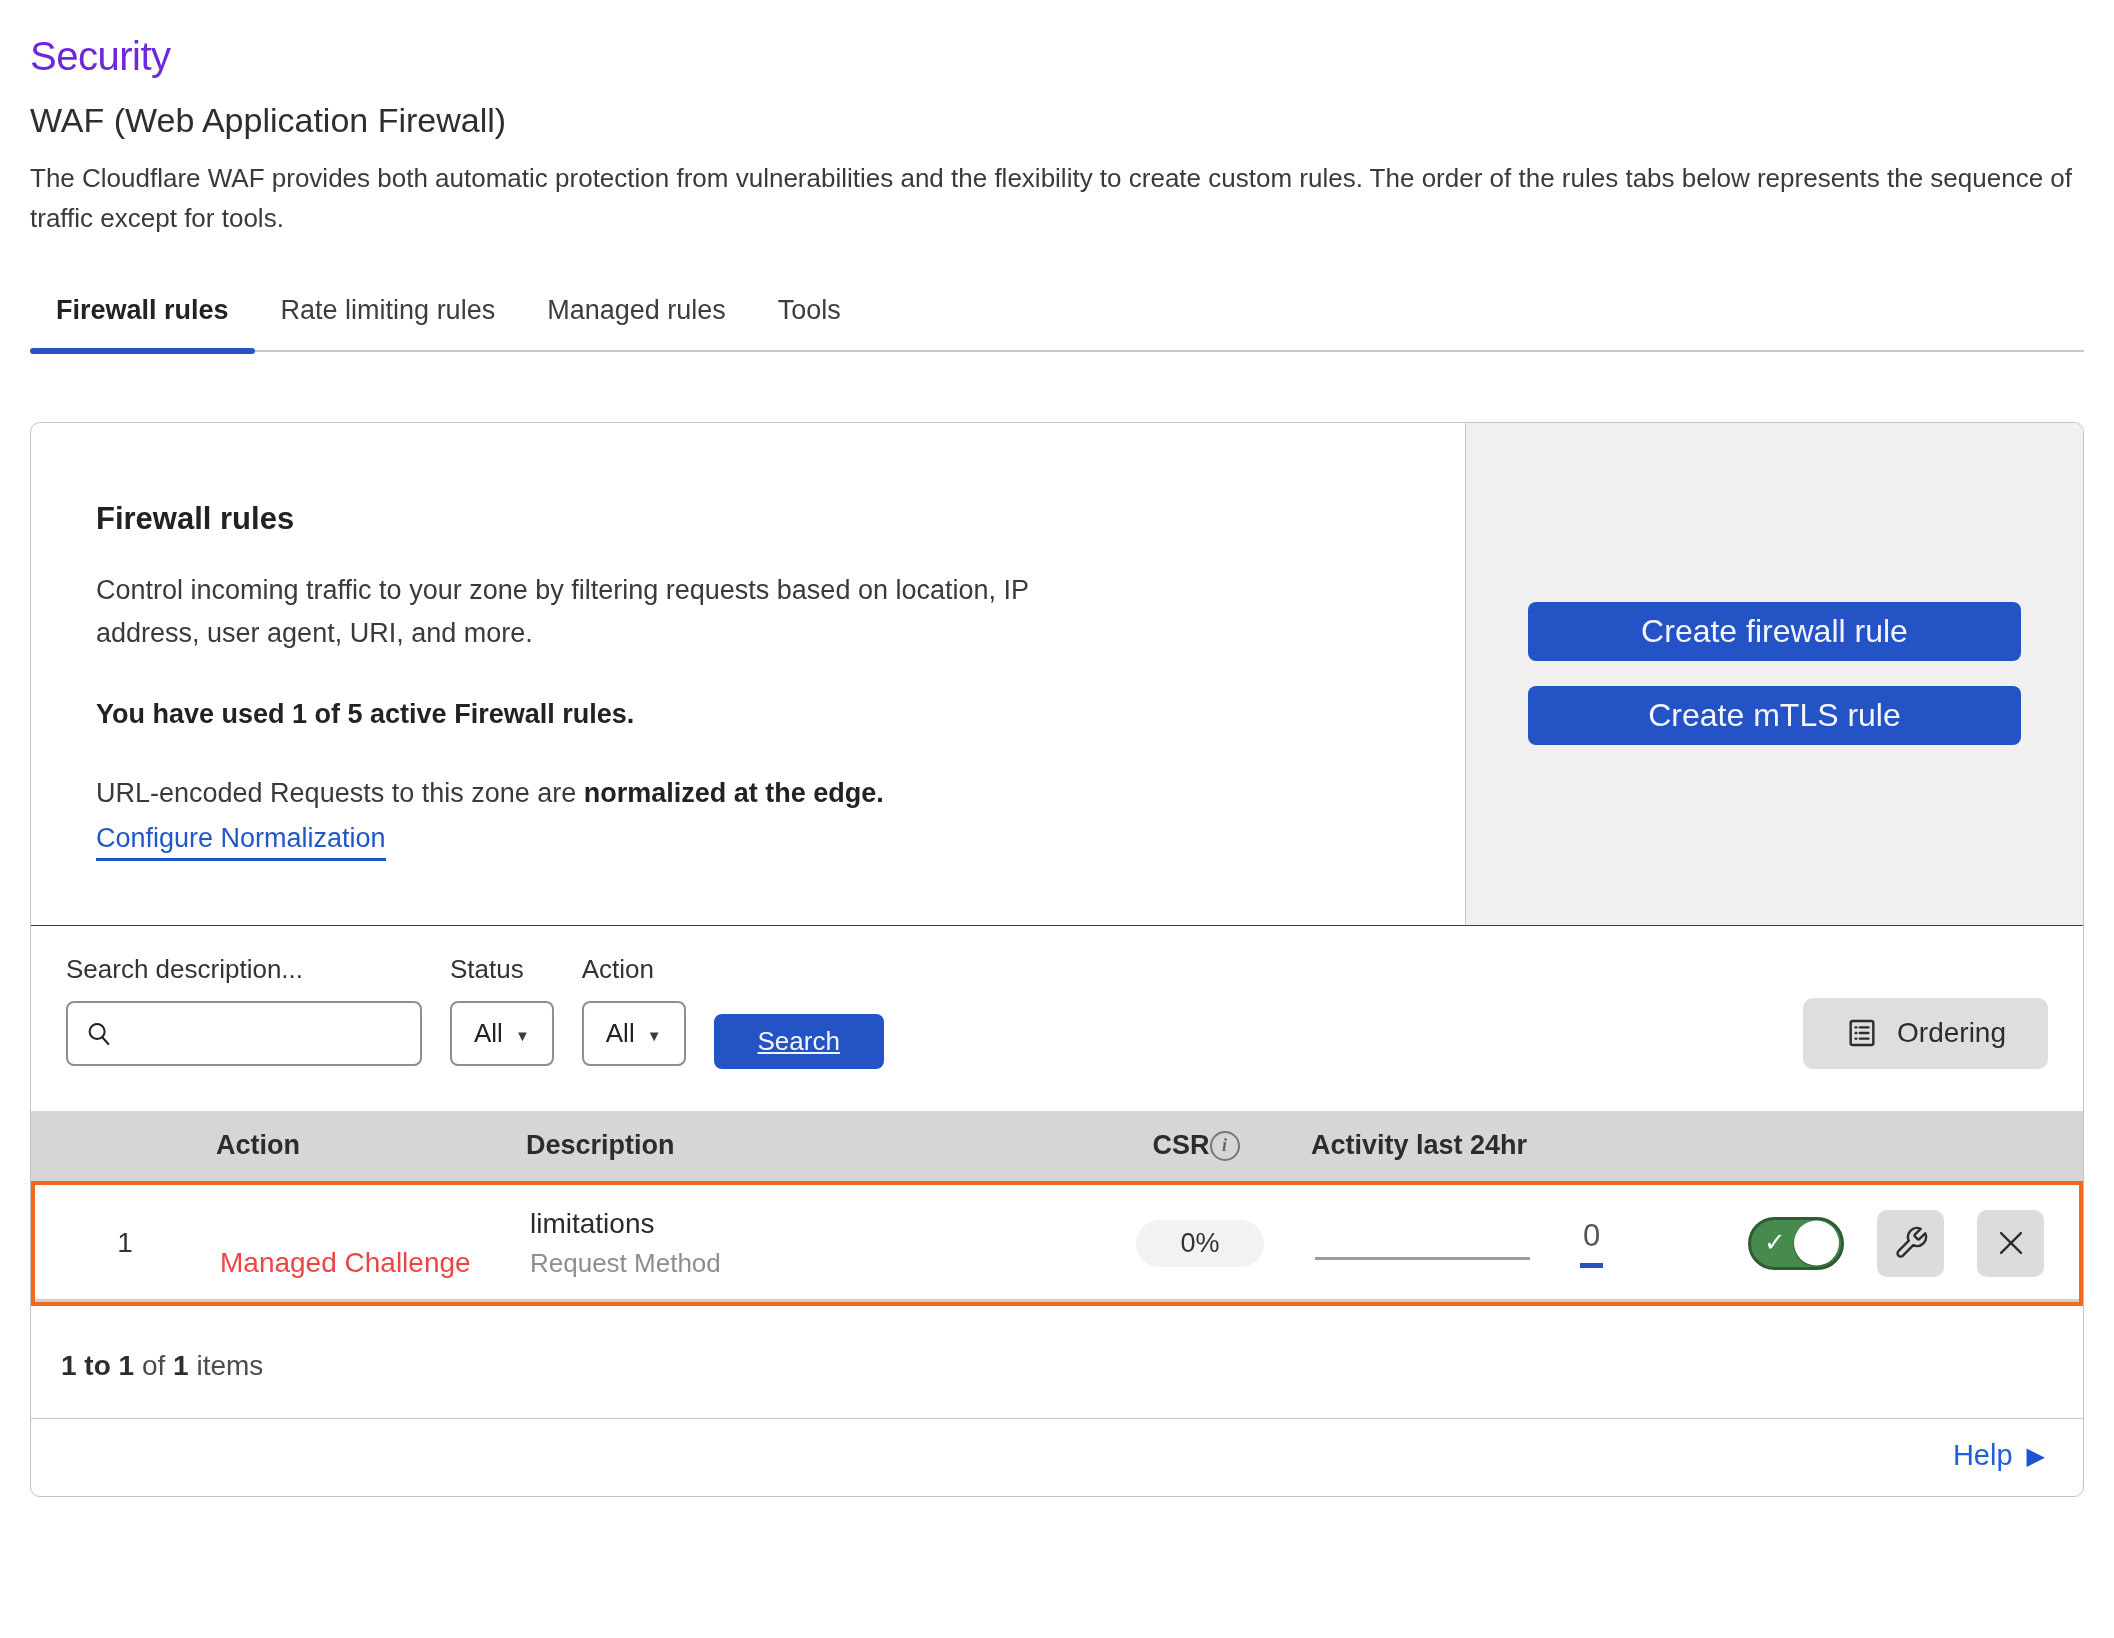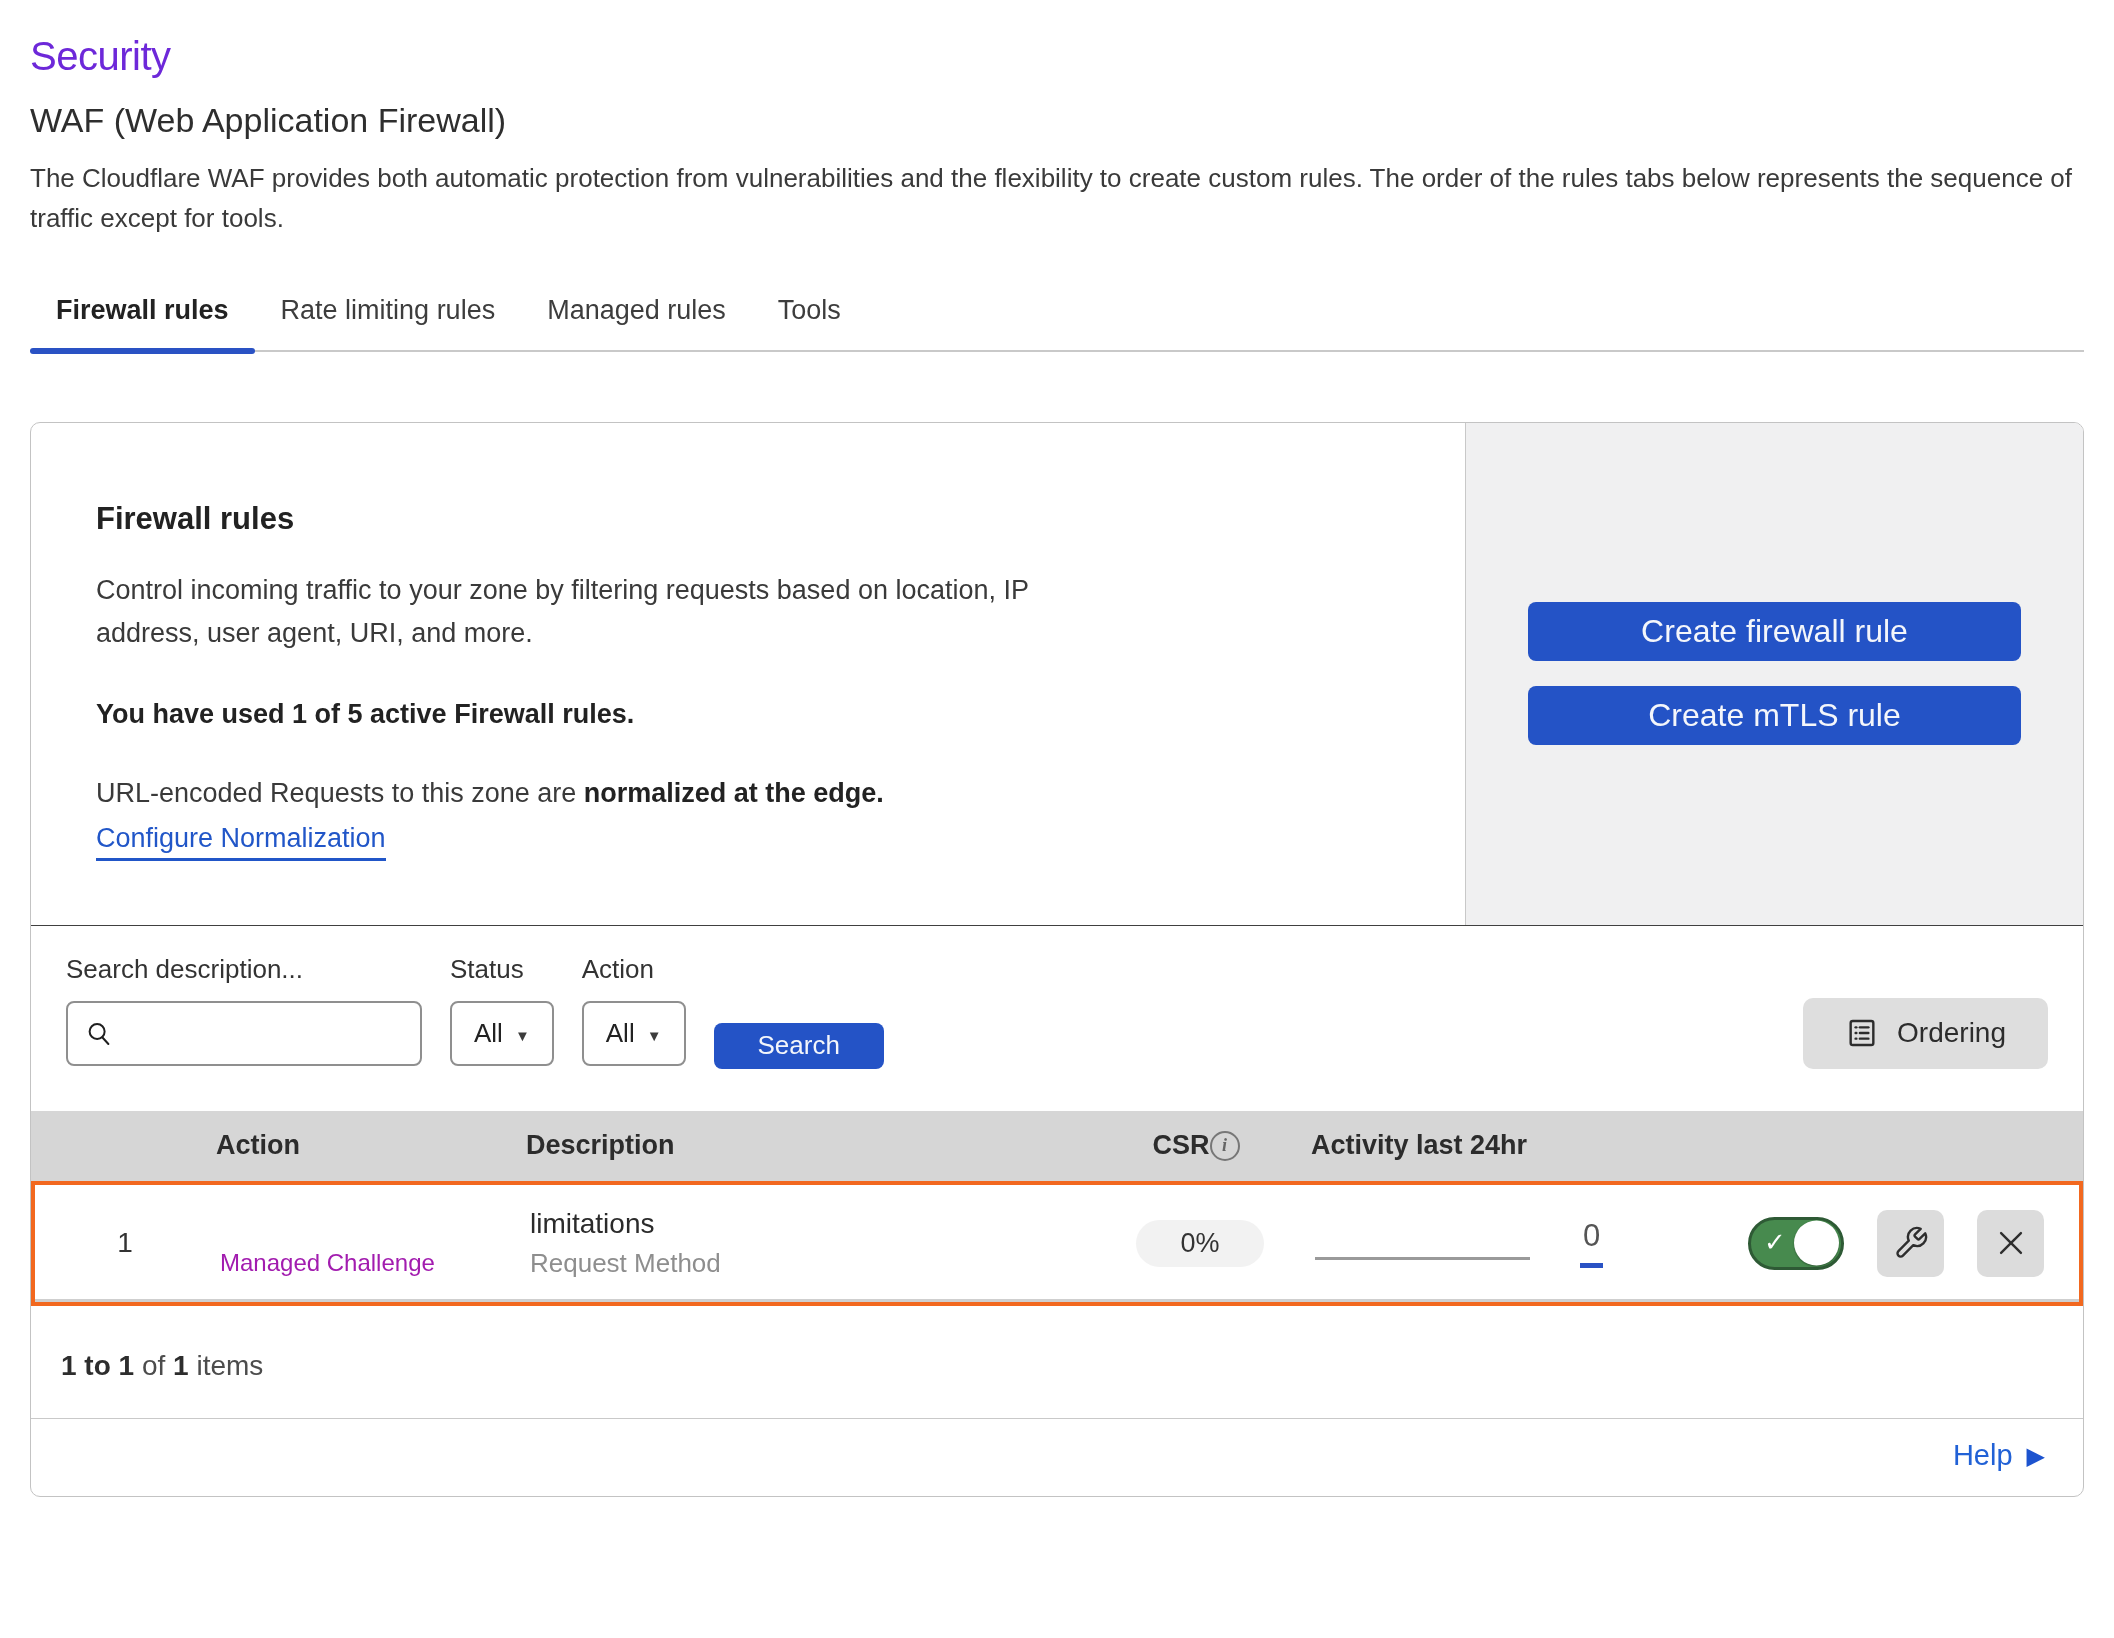--- a/index.html
+++ b/index.html
@@ -41,34 +41,34 @@
 
   
   .filter-bar { border-top:1px solid #404040; padding:26px 35px 42px 35px; display:flex; align-items:center; }
   .filter-group { display:flex; flex-direction:column; margin-right:28px; }
   .filter-label { font-size:26px; color:#333; margin-bottom:16px; }
   .search-box { width:356px; height:65px; border:2px solid #8f8f8f; border-radius:8px; display:flex; align-items:center; padding:0 16px; background:#fff; }
   .search-box svg { flex:0 0 auto; }
   .search-input { border:none; outline:none; flex:1; height:100%; font-size:25px; margin-left:10px; background:transparent; }
   .dropdown { height:65px; border:2px solid #8f8f8f; border-radius:8px; background:#fff; display:flex; align-items:center; justify-content:center; gap:12px; padding:0 22px; font-size:26px; color:#222; cursor:pointer; }
   .caret { font-size:15px; color:#3c3c3c; transform:translateY(2px); }
-  .btn-search { align-self:flex-end; height:46px; padding:0 44px; background:#2453c6; color:#f4f6fb; font-size:26px; border:none; border-radius:8px; cursor:pointer; margin-top:51px; }
+  .btn-search { align-self:flex-end; height:55px; padding:0 44px; background:#2453c6; color:#f4f6fb; font-size:26px; border:none; border-radius:8px; cursor:pointer; margin-top:51px;text-decoration:underline; }
   .filter-spacer { flex:1; }
   .btn-ordering { align-self:flex-end; margin-top:46px; height:71px; padding:0 42px; background:#dedede; color:#2c2c2c; font-size:28px; border:none; border-radius:10px; cursor:pointer; display:flex; align-items:center; gap:18px; }
 
   
   .rule-grid { display:grid; grid-template-columns:180px 315px 555px 230px 360px 1fr; align-items:center; }
   .thead { background:#d6d6d6; height:70px; font-size:27px; font-weight:700; color:#2c2c2c; }
   .th-action { padding-left:5px; }
   .th-csr { text-align:center; display:flex; align-items:center; justify-content:center; gap:0; }
   .info-icon { width:30px; height:30px; border:2px solid #777; border-radius:50%; display:inline-flex; align-items:center; justify-content:center;
     font-size:18px; color:#666; font-family:"Liberation Serif",serif; font-style:italic; font-weight:700; }
   .rule-row { border:4px solid #f2681f; background:#fff; min-height:125px; box-shadow:inset 0 -3px 0 #cfcfcf; }
   .cell-num { text-align:center; font-size:28px; color:#333; }
-  .cell-action { padding-left:5px; font-size:24px; color:#a21caf;margin-top:40px; }
+  .cell-action { padding-left:5px; font-size:28px; color:#ef4444;margin-top:40px; }
   .cell-desc .desc-main { font-size:28px; color:#2b2b2b; }
   .cell-desc .desc-sub { font-size:26px; color:#8e8e8e; margin-top:8px; }
   .cell-csr { display:flex; justify-content:center; }
   .csr-pill { background:#f2f2f2; border-radius:26px; padding:8px 44px; font-size:27px; color:#333; }
   .cell-activity { display:flex; align-items:center; }
   .sparkline { width:215px; height:3px; background:#9a9a9a; margin-top:30px; }
   .activity-count { margin-left:50px; font-size:31px; color:#555; border-bottom:5px solid #2a52c4; padding:0 3px 9px 3px; cursor:pointer; }
   .cell-controls { display:flex; align-items:center; justify-content:flex-end; gap:33px; padding-right:35px; }
   .toggle { width:96px; height:53px; background:#478a4e; border:3px solid #2e5a35; border-radius:28px; position:relative; cursor:pointer; }
   .toggle .check { position:absolute; left:13px; top:50%; transform:translateY(-52%); color:#fff; font-size:26px; font-weight:700; }

